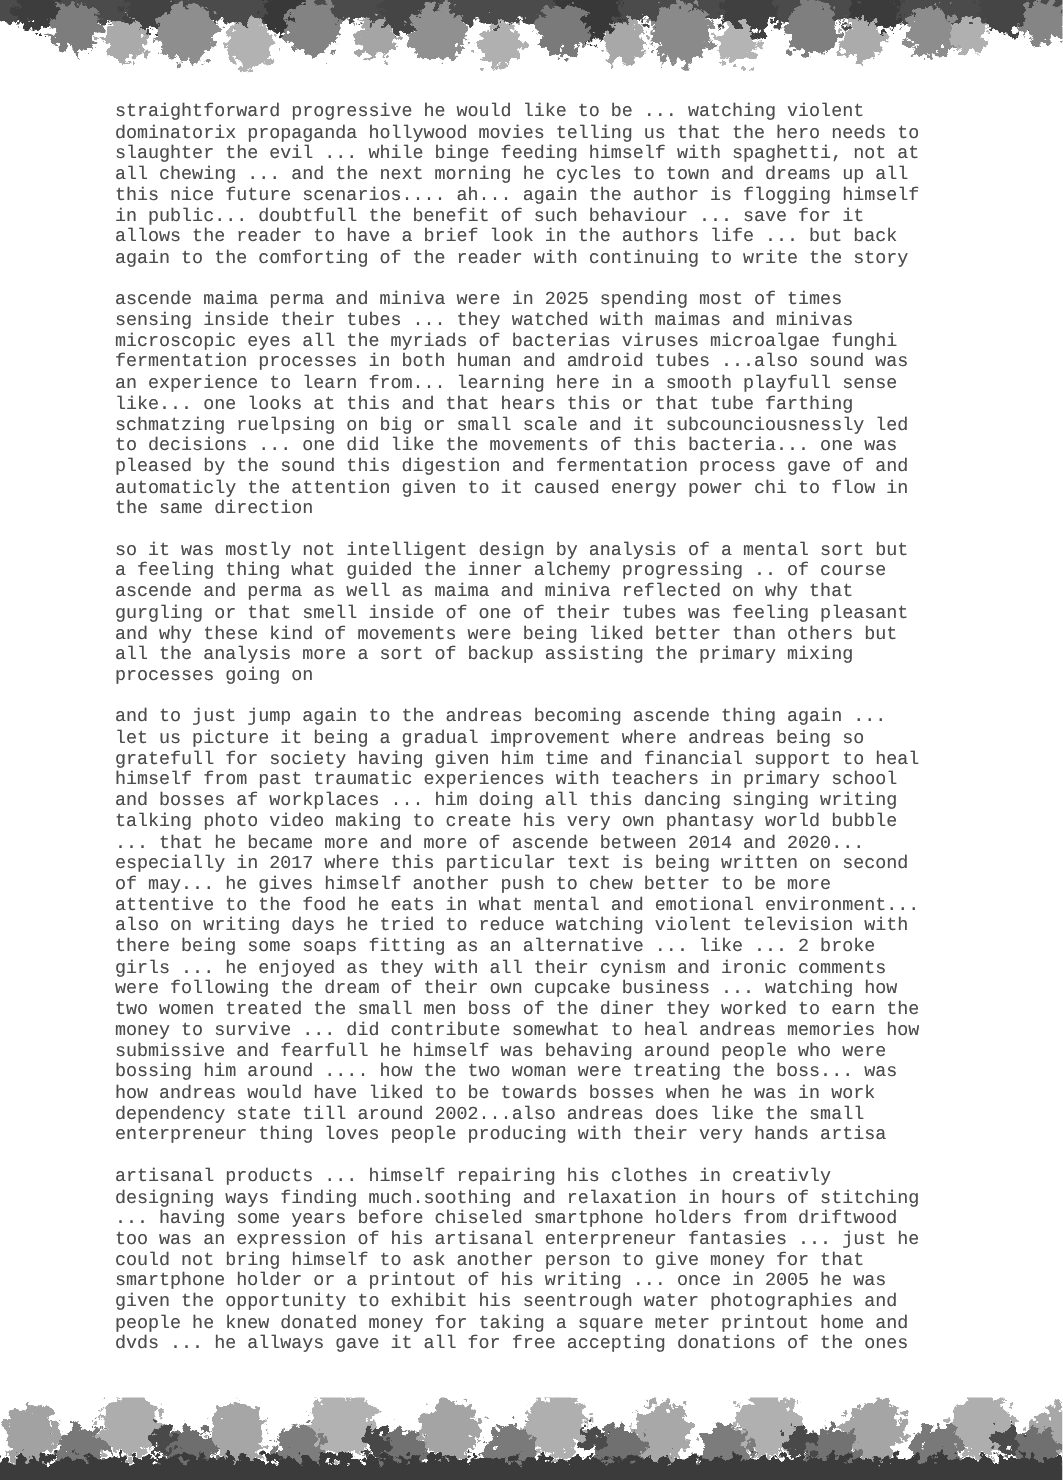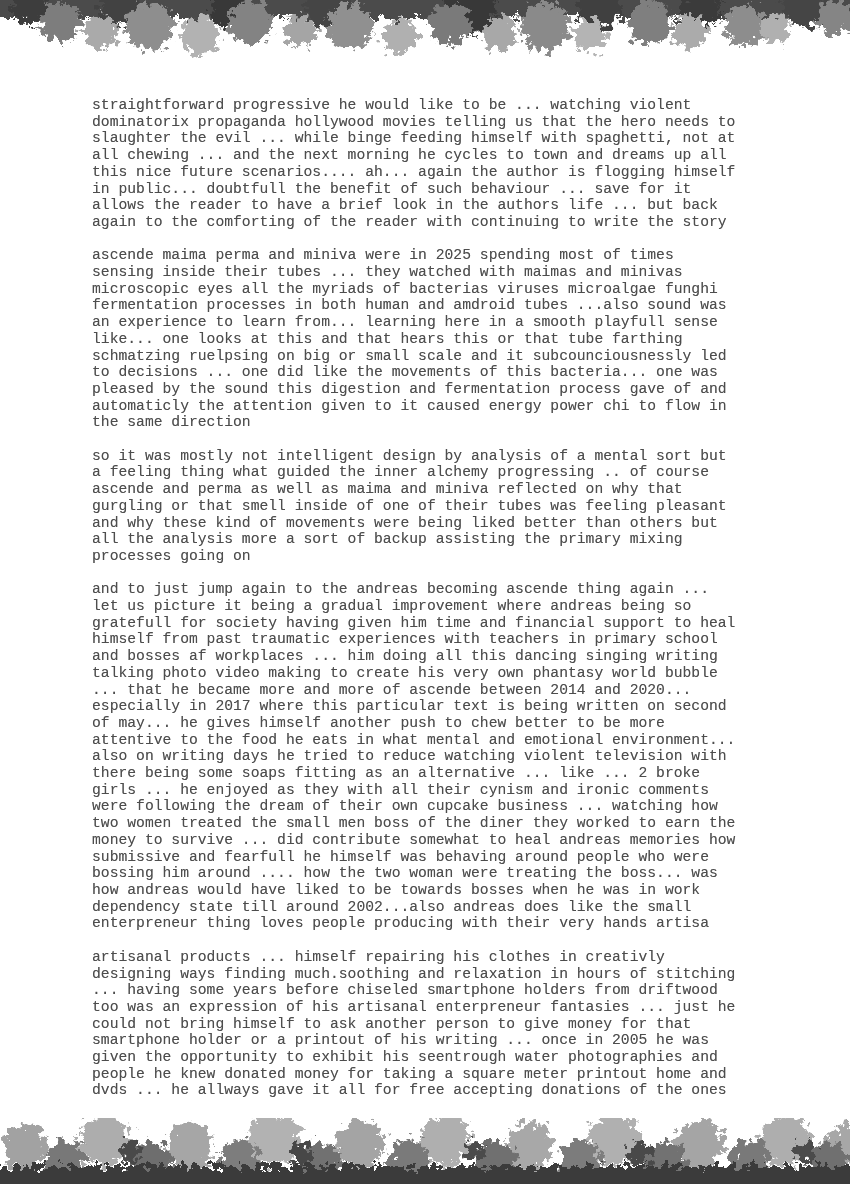--- a/index.html
+++ b/index.html
@@ -17,21 +17,21 @@
     display: block;
   }
   .border-bottom {
     position: absolute;
     bottom: 0; left: 0;
     display: block;
   }
   .text-block {
     position: absolute;
     left: 92px;
-    top: 97px;
+    top: 82px;
     width: 690px;
   }
   .para {
     margin: 0 0 16.7px 0;
     font-family: "Liberation Mono", monospace;
     font-size: 14.7px;
     line-height: 16.7px;
     color: #4d4d4d;
     white-space: pre;
     letter-spacing: 0;

